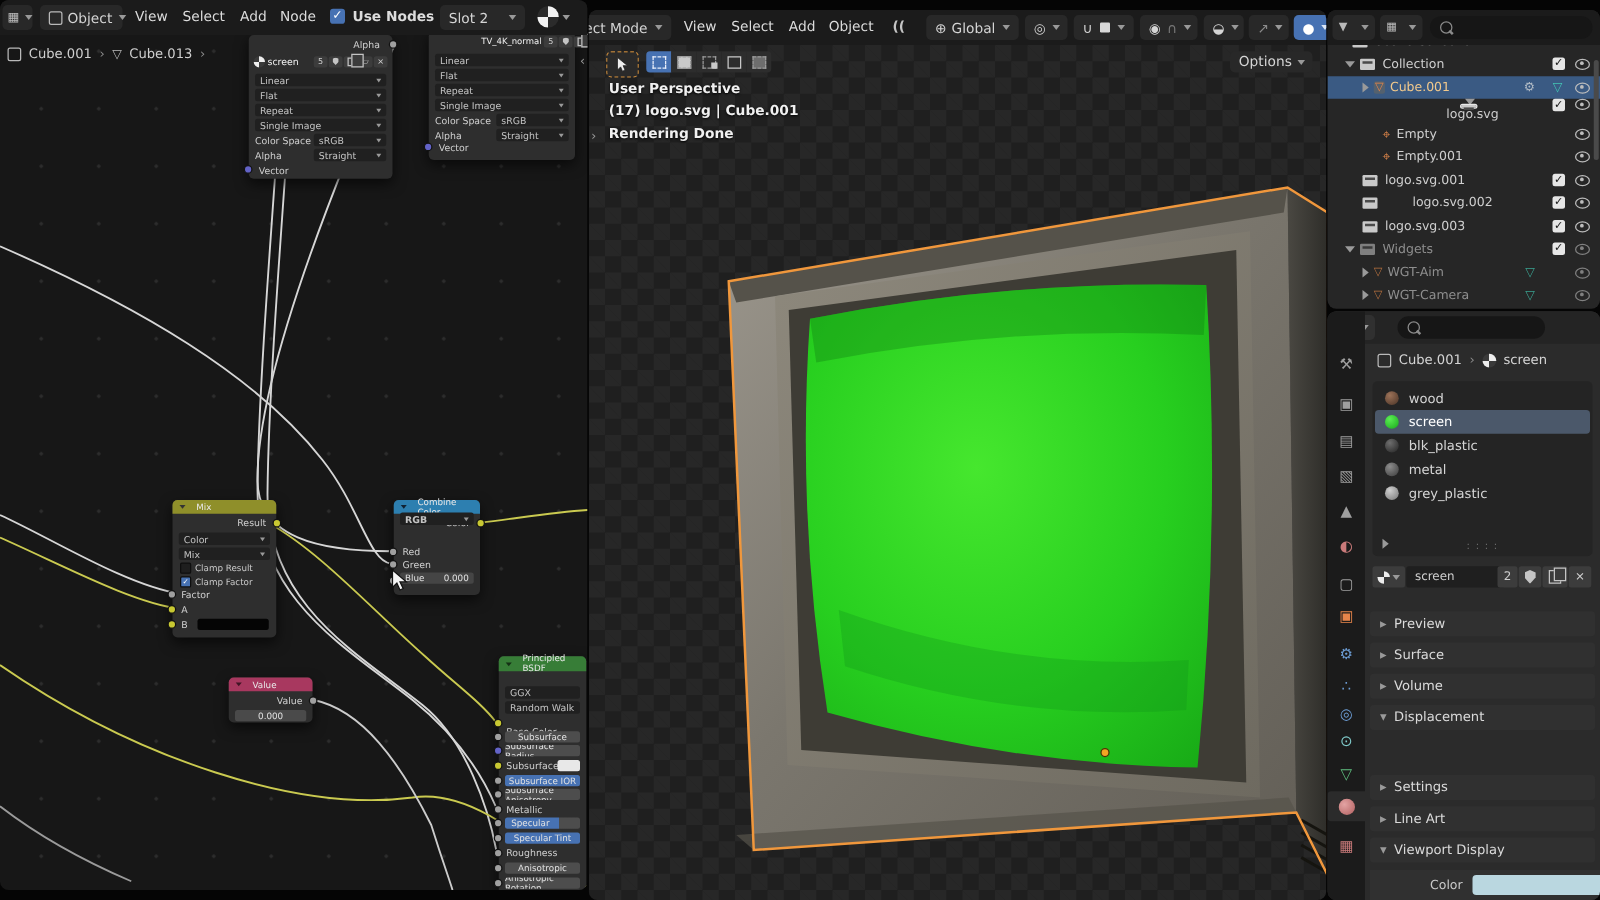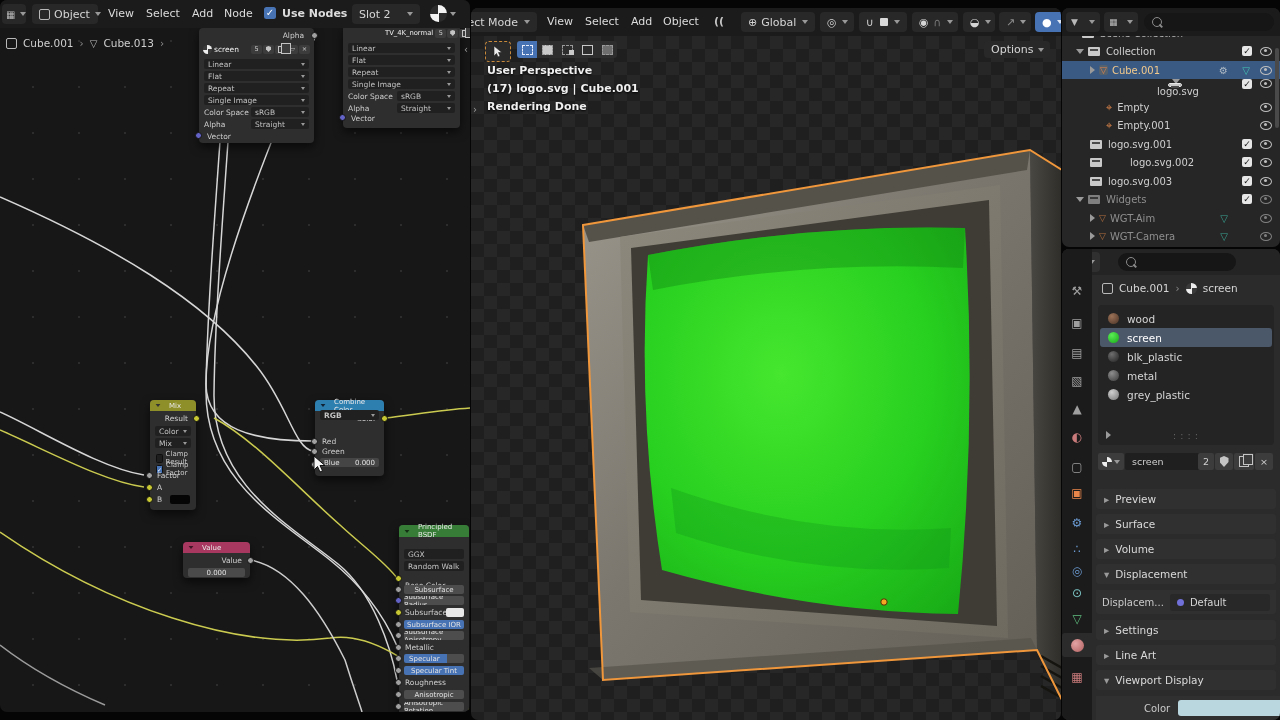--- a/index.html
+++ b/index.html
@@ -176,21 +176,21 @@
         </div>
       <div class="nlabel" style="left:5px;top:79px;">Alpha</div>
       <div class="ndd" style="top:78px;left:54px;">
           <span>Straight</span>
           <span class="caret"></span>
         </div>
       <span class="sock" style="left:-4px;top:89px;background:#6363c7;"></span>
       <div class="nlabel" style="left:8px;top:89px;">Vector</div>
     </div>
 
-    <div class="node" style="left:150px;top:400px;width:46px;height:110px;">
+    <div class="node" style="left:138px;top:400px;width:83px;height:110px;">
       <div class="nhead" style="background:#8f8f2a;">
           <span class="disc open" style="transform:scale(.6);border-top-color:#333;"></span>
           <span>Mix</span>
         </div>
       <div class="nlabel" style="right:8px;top:14px;padding-left:18px;">Result</div>
       <span class="sock" style="right:-4px;top:15px;background:#c8c832;"></span>
       <div class="ndd" style="top:26px;">
           <span>Color</span>
           <span class="caret"></span>
         </div>
@@ -683,27 +683,20 @@
         <span>Surface</span>
       </div>
     <div class="panel" style="top:290px;">
         <span style="color:#9a9a9a;">▸</span>
         <span>Volume</span>
       </div>
     <div class="panel" style="top:315px;">
         <span style="color:#9a9a9a;">▾</span>
         <span>Displacement</span>
       </div>
-    <div style="position:absolute;left:34px;right:4px;top:341px;height:24px;background:#303030;border-radius:0 0 3px 3px;display:flex;align-items:center;gap:6px;padding:0 6px;box-sizing:border-box;">
-      <span style="font-size:10px;color:#c9c9c9;">Displacem...</span>
-      <div style="flex:1;height:17px;background:#282828;border-radius:3px;display:flex;align-items:center;gap:6px;padding:0 7px;font-size:10px;">
-        <span class="sphere" style="width:7px;height:7px;background:#7070d8;"></span>
-        <span>Default</span>
-      </div>
-    </div>
     <div class="panel" style="top:371px;">
         <span style="color:#9a9a9a;">▸</span>
         <span>Settings</span>
       </div>
     <div class="panel" style="top:396px;">
         <span style="color:#9a9a9a;">▸</span>
         <span>Line Art</span>
       </div>
     <div class="panel" style="top:421px;">
         <span style="color:#9a9a9a;">▾</span>

